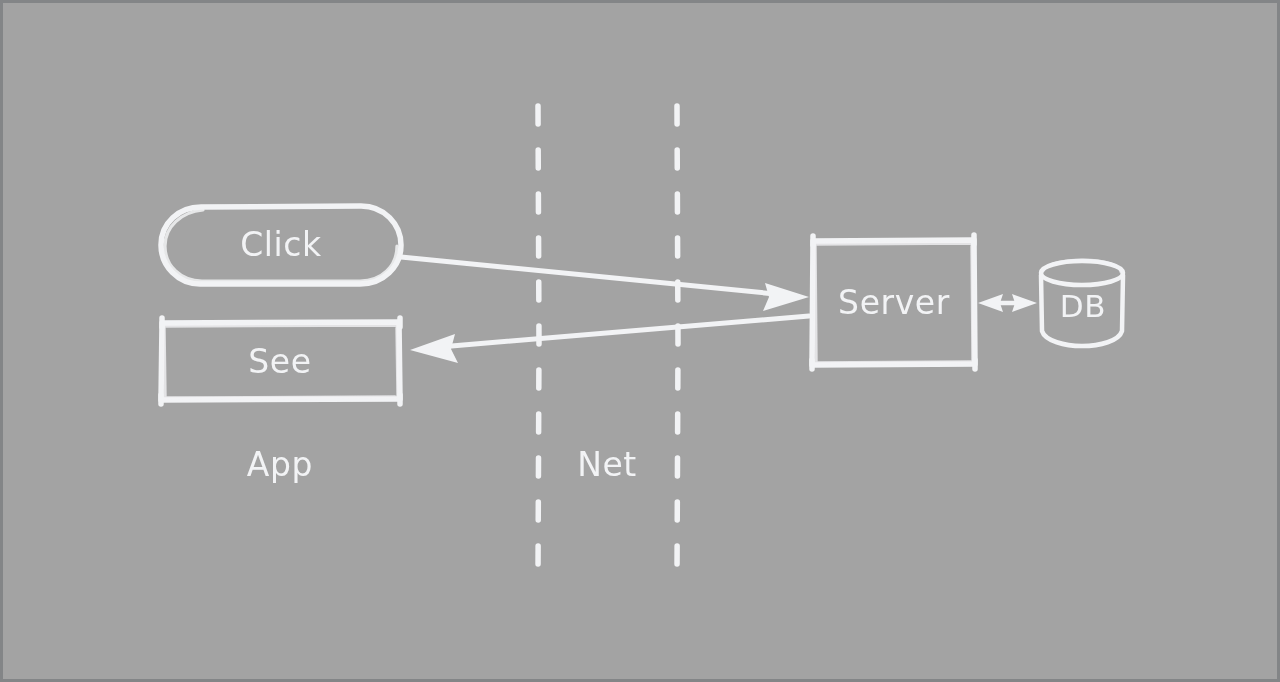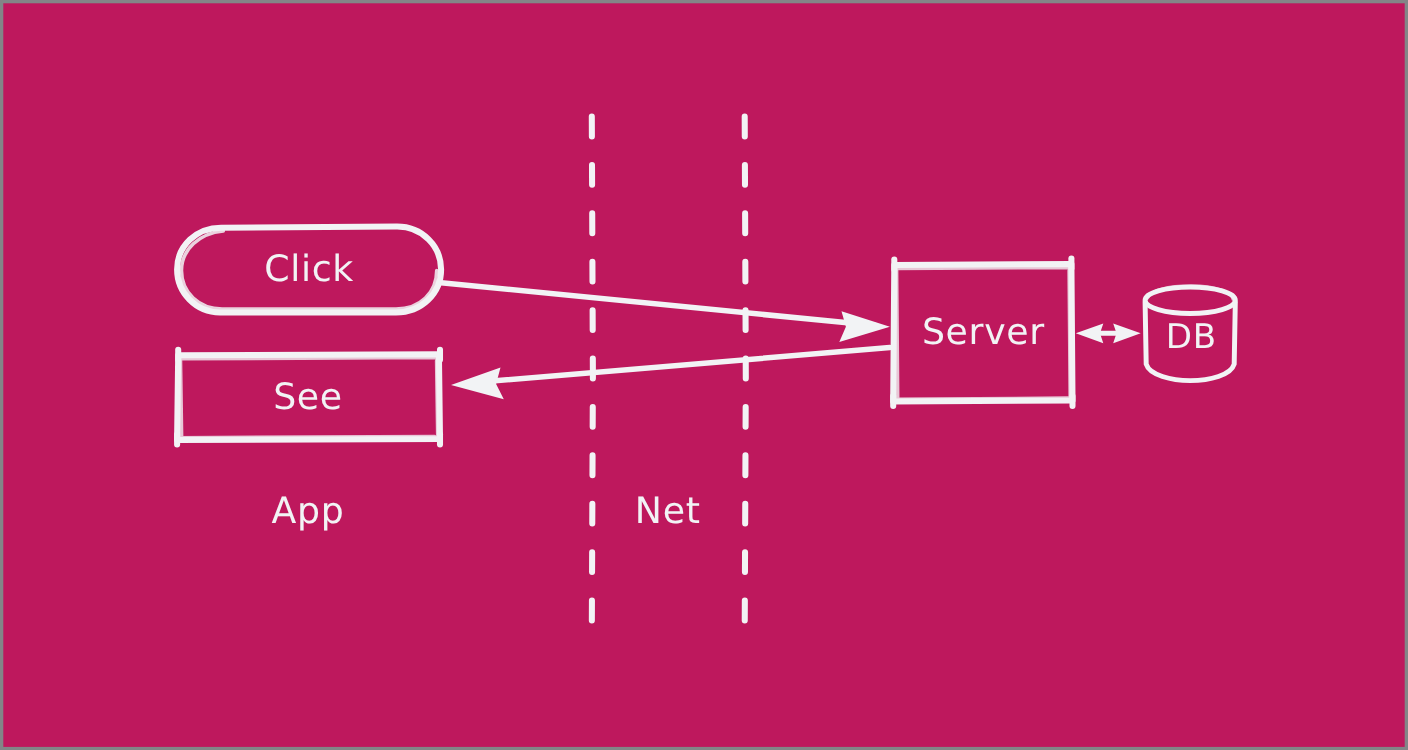--- a/index.html
+++ b/index.html
@@ -55,21 +55,21 @@
     font-weight: 400;
     text-anchor: middle;
     dominant-baseline: middle;
     letter-spacing: 0.6px;
   }
   .label-text.small { font-size: 31px; }
 </style>
 </head>
 <body>
 
-<div id="canvas-frame" style="background: #be185d; border-color: rgb(131, 133, 135);">
+<div id="canvas-frame" style="background: #a3a3a3; border-color: rgb(131, 133, 135);">
 
   <svg id="diagram-svg" viewBox="0 0 1280 682" xmlns="http://www.w3.org/2000/svg">
 
     <g>
       <path class="sketch-stroke lane-line" d="M 535 103 L 536 339 L 535 572" style="stroke: rgb(242, 243, 245);"></path>
       <path class="sketch-stroke lane-line" d="M 674 103 L 675 339 L 674 572" style="stroke: rgb(242, 243, 245);"></path>
     </g>
 
     <g>
       <path class="sketch-stroke node-shape" d="M 198 204

